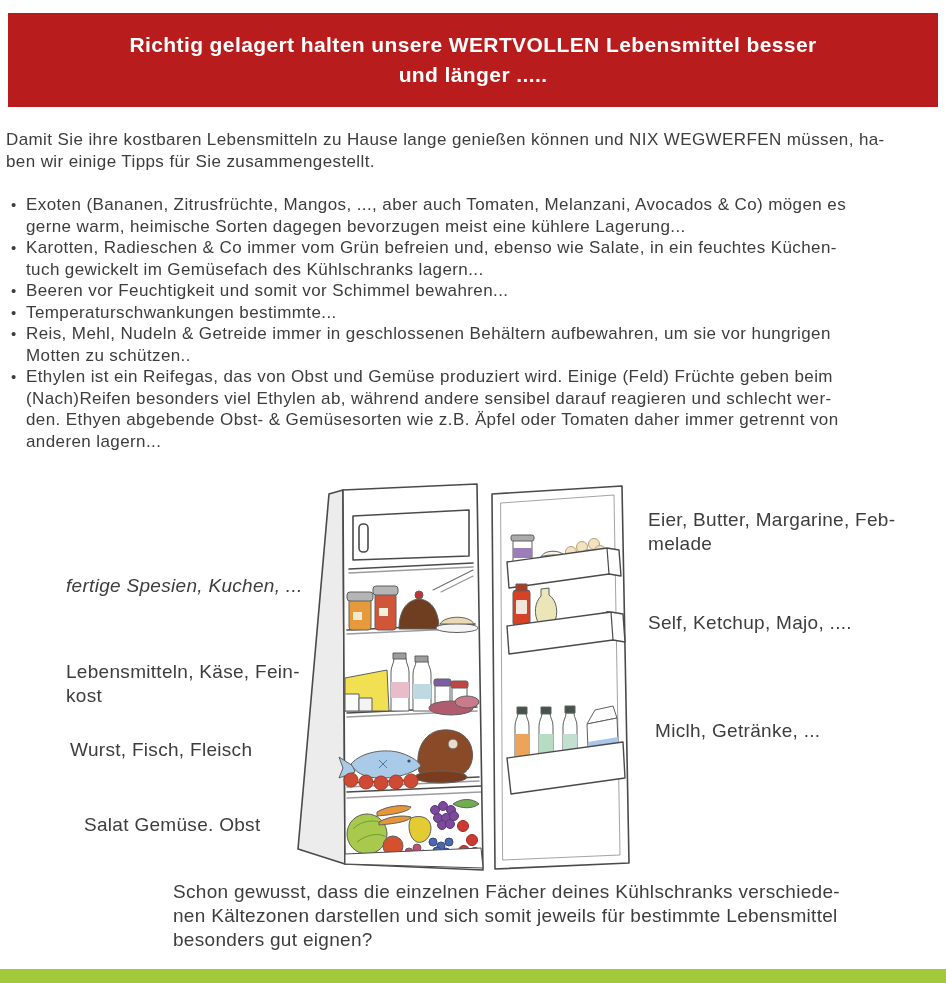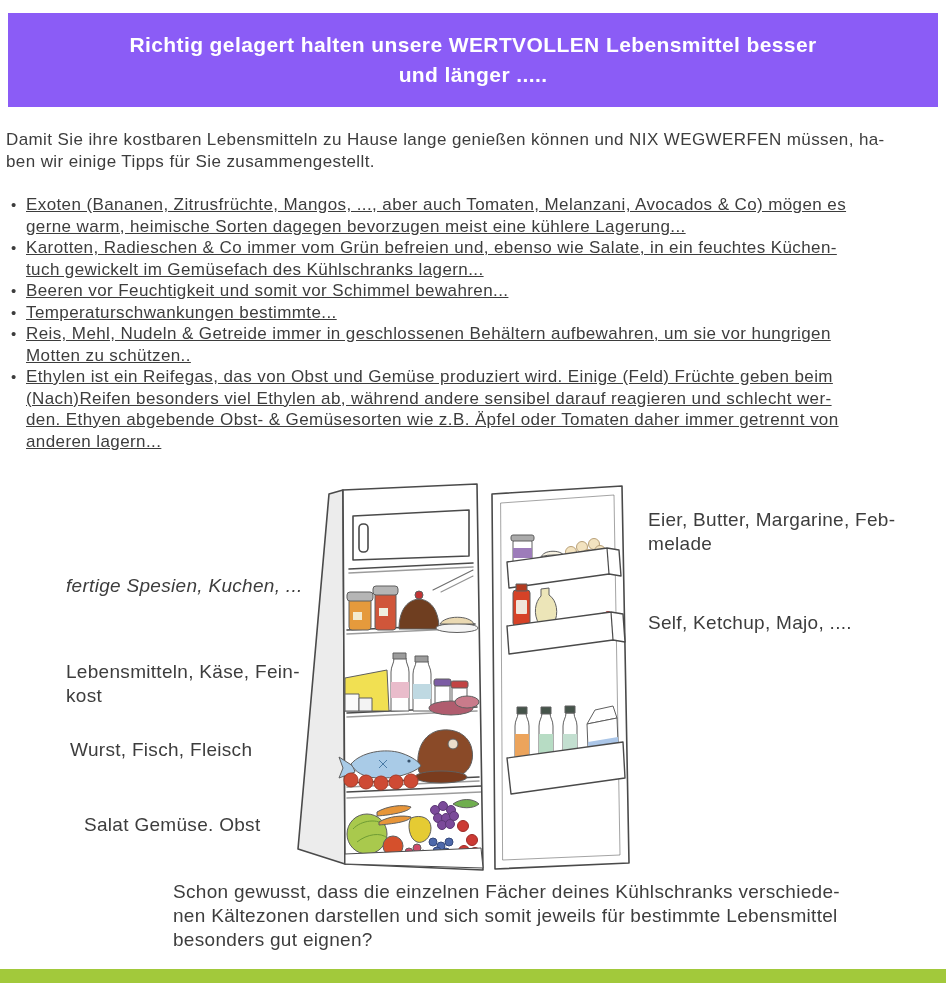--- a/index.html
+++ b/index.html
@@ -2,33 +2,33 @@
 <html><head>
 <meta charset="utf-8">
 <style>
   html,body{margin:0;padding:0;}
   body{
     width:946px;height:983px;position:relative;overflow:hidden;
     background:#ffffff;color:#3d3d3d;
     font-family:"Liberation Sans",sans-serif;
   }
   .banner{
-    margin:13px 8px 0 8px;background:#8b5cf6;color:#ffffff;
+    margin:13px 8px 0 8px;background:#b91c1c;color:#ffffff;
     font-weight:bold;font-size:21px;line-height:30px;letter-spacing:.4px;
     text-align:center;padding:17px 21px;white-space:pre-line;box-sizing:border-box;
   }
   .intro{
     margin:22px 8px 6px 6px;font-size:17px;line-height:21.5px;
     letter-spacing:.4px;white-space:pre-line;
   }
   ul.tips{
     margin:22px 8px 0 0;padding:0;list-style:none;
     font-size:17px;line-height:21.5px;letter-spacing:.4px;
   }
-  ul.tips li{position:relative;padding-left:26px;white-space:pre-line;text-decoration:underline;}
+  ul.tips li{position:relative;padding-left:26px;white-space:pre-line;}
   ul.tips li::before{
     content:"\2022";position:absolute;left:11px;top:0;
     font-size:15px;color:#3d3d3d;
   }
   .fridge-area{position:relative;height:494px;margin-top:18px;}
   .fridge-svg{position:absolute;left:283px;top:2px;width:368px;height:412px;}
   .flabel{
     position:absolute;font-size:19px;line-height:24px;letter-spacing:.3px;
     white-space:pre-line;color:#3d3d3d;
   }
@@ -233,19 +233,20 @@
 
   <div class="flabel lab-l1">fertige Spesien, Kuchen, ...</div>
   <div class="flabel lab-l2">Lebensmitteln, Käse, Fein-
 kost</div>
   <div class="flabel lab-l3">Wurst, Fisch, Fleisch</div>
   <div class="flabel lab-l4">Salat Gemüse. Obst</div>
 
   <div class="flabel lab-r1">Eier, Butter, Margarine, Feb-
 melade</div>
   <div class="flabel lab-r2">Self, Ketchup, Majo, ....</div>
+  <div class="flabel lab-r3">Miclh, Getränke, ...</div>
 
   <div class="question">Schon gewusst, dass die einzelnen Fächer deines Kühlschranks verschiede-
 nen Kältezonen darstellen und sich somit jeweils für bestimmte Lebensmittel
 besonders gut eignen?</div>
 </div>
 
 <div class="footer-bar"></div>
 
 </body></html>

